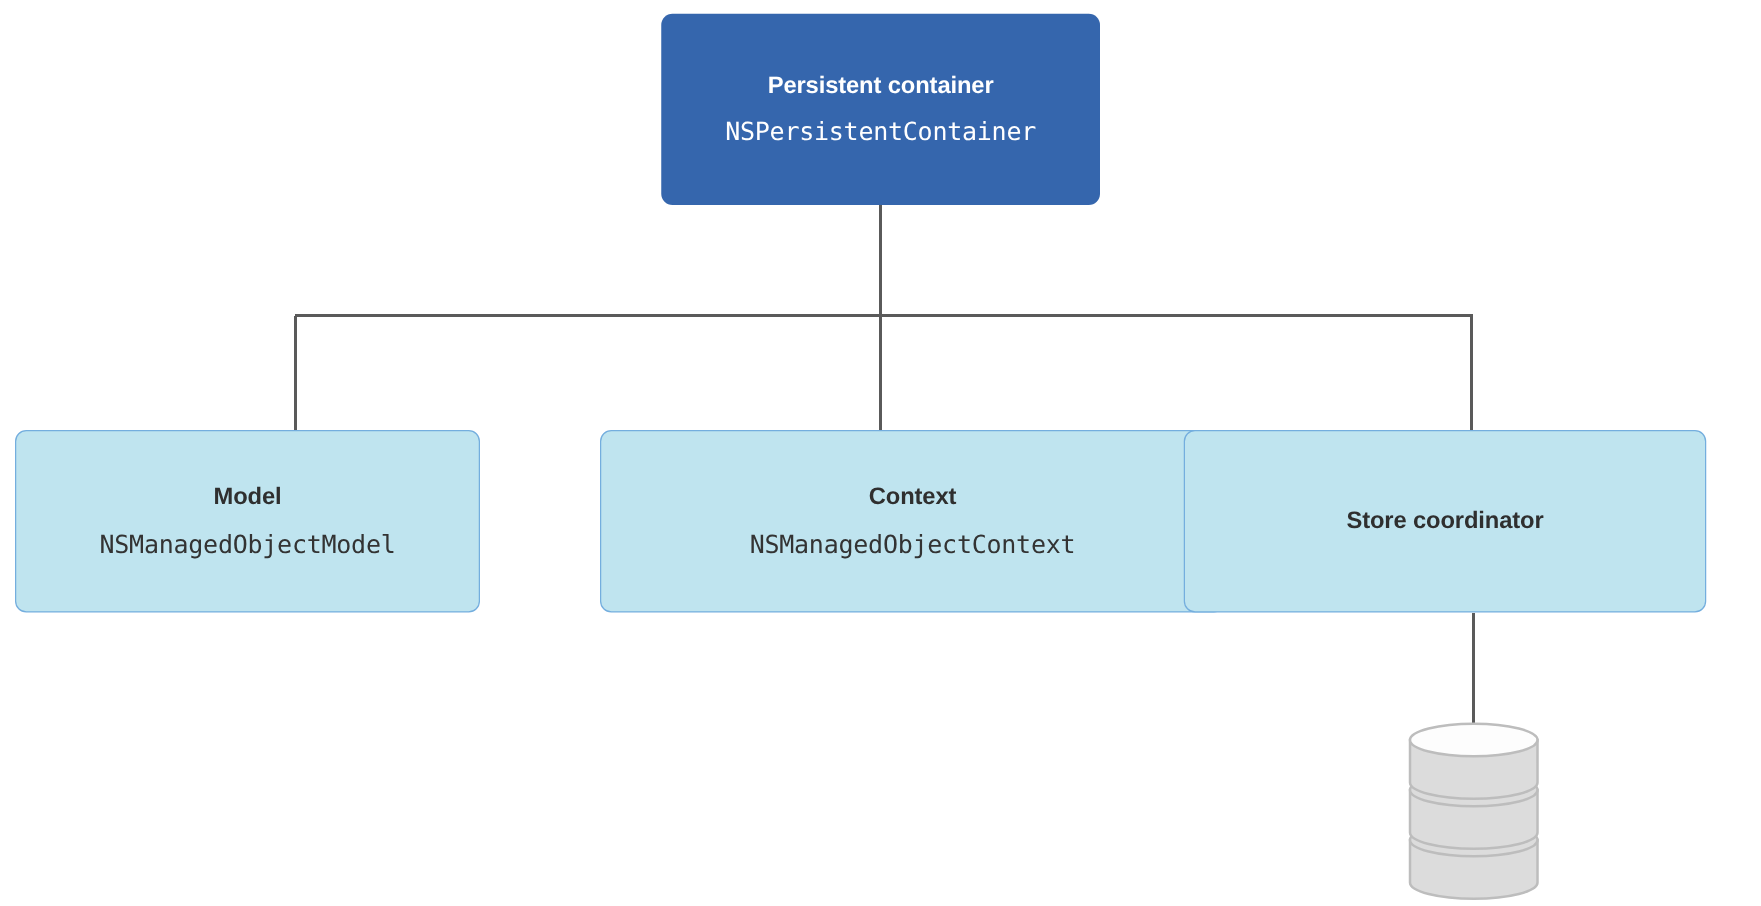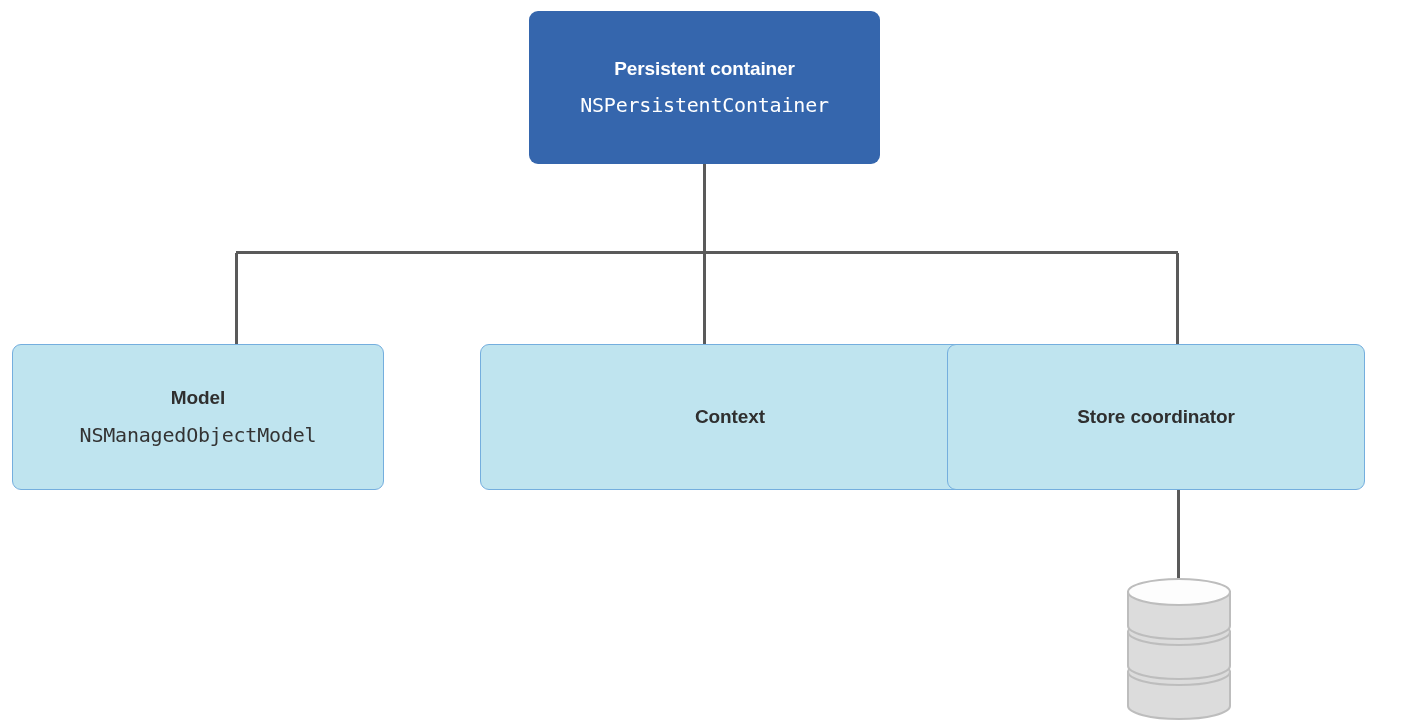--- a/index.html
+++ b/index.html
@@ -114,20 +114,21 @@
     <div class="klass">NSPersistentContainer</div>
   </div>
 
   <div class="node child n1">
     <div class="title">Model</div>
     <div class="klass">NSManagedObjectModel</div>
   </div>
 
   <div class="node child n2">
     <div class="title">Context</div>
+    <div class="klass">NSManagedObjectContext</div>
   </div>
 
   <div class="node child n3">
     <div class="title">Store coordinator</div>
   </div>
 
   <div class="database">
     <svg viewBox="0 0 106 144" width="106" height="144">
       <g fill="#dcdcdc" stroke="#bdbdbd" stroke-width="2">
 

